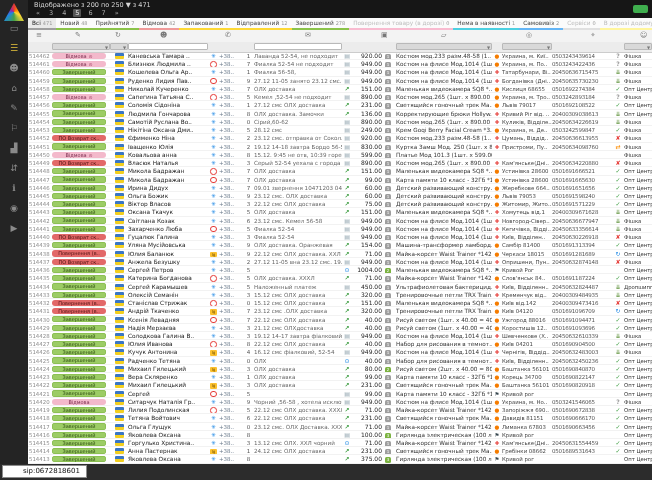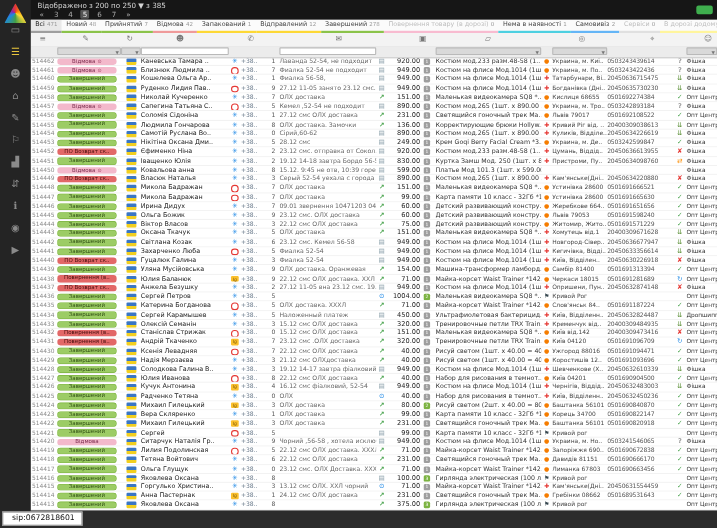--- a/index.html
+++ b/index.html
@@ -85,42 +85,42 @@
   .car-b{color:#37474f;font-size:5.5px;}
   .ds-k{color:#43a047;font-weight:bold;font-size:6px;}
   .ds-q{color:#9e9e9e;font-weight:bold;font-size:6px;}
   .ds-x{color:#e53935;font-size:6px;}
   .ds-w{color:#558b2f;font-size:6px;}
   .ds-u{color:#1e88e5;font-size:6px;}
   .ds-t{color:#fb8c00;font-size:6px;}
   
   #bottombar{position:absolute;left:0;top:464px;width:652px;height:16px;background:#2c2c2c;z-index:4;}
   #sipbox{position:absolute;left:2px;top:1px;background:#fff;border:1px solid #8c8c8c;
-          font-size:7px;color:#111;padding:1px 6px 2px 8px;text-align:right;}
+          font-size:7px;color:#111;padding:1px 6px 2px 20px;text-align:right;}
 </style>
 </head>
 <body>
 
 <div id="sidebar">
   <div id="logo"></div>
 <div class="sbi" style="top: 20px;">▭</div>
     <div class="sbi act" style="top: 40px;">☰</div>
     <div class="sbi" style="top: 60px;">☻</div>
     <div class="sbi" style="top: 80px;">⌂</div>
     <div class="sbi" style="top: 100px;">✎</div>
     <div class="sbi" style="top: 120px;">⚐</div>
     <div class="sbi" style="top: 140px;">▟</div>
     <div class="sbi" style="top: 160px;">⇵</div>
     <div class="sbi" style="top: 180px;">ℹ</div>
     <div class="sbi" style="top: 200px;">◉</div>
     <div class="sbi" style="top: 220px;">▶</div>
   </div>
 
 <div id="topbar">
-  <div id="shown">Відображено з 200 по 250 ▼  з 385</div>
+  <div id="shown">Відображено з 200 по 250 ▼  з 471</div>
   <div id="pagination">
       <span class="pg">«</span>
       <span class="pg">3</span>
       <span class="pg">4</span>
       <span class="pg cur">5</span>
       <span class="pg">6</span>
       <span class="pg">7</span>
       <span class="pg">»</span>
     </div>
   <div id="quickbtn"></div>

